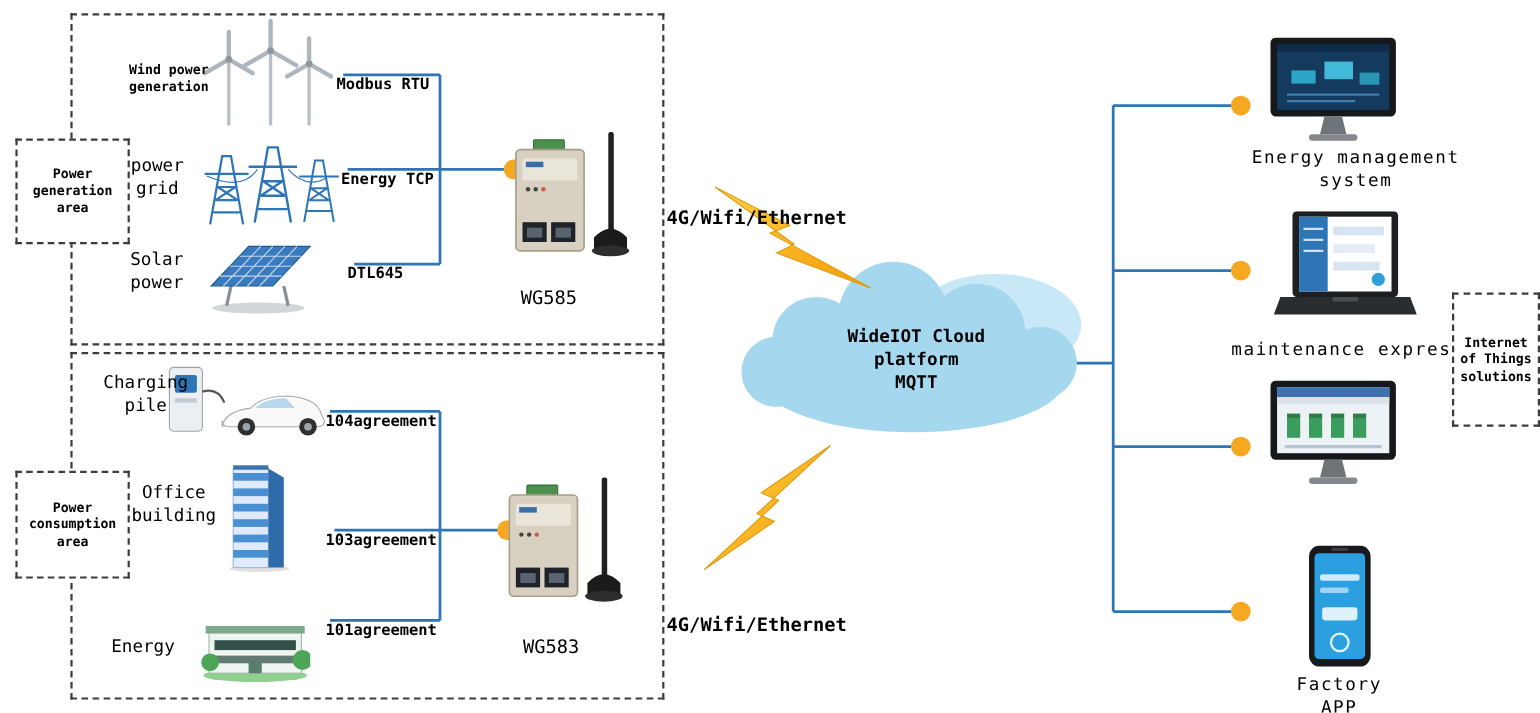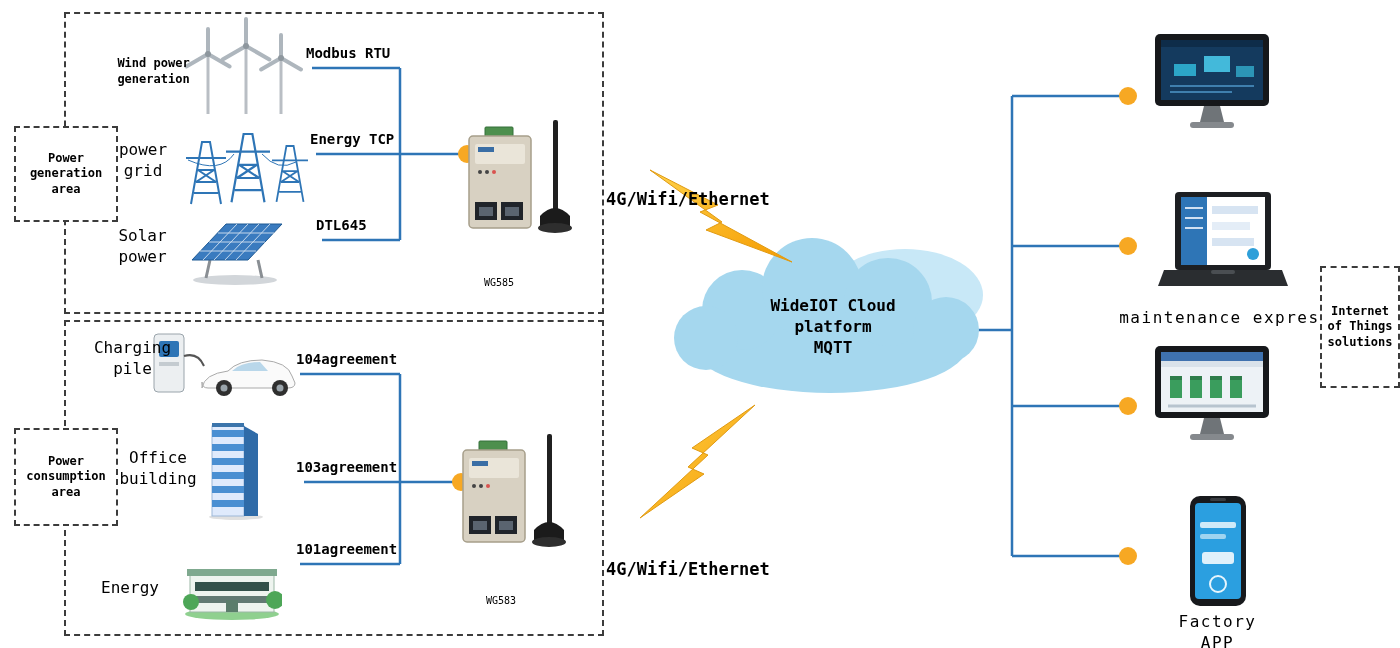--- a/index.html
+++ b/index.html
@@ -3,23 +3,23 @@
 <meta charset="utf-8">
 <style>
   html,body{margin:0;padding:0;background:#fff;}
   .stage{position:relative;width:1400px;height:648px;background:#ffffff;overflow:hidden;
          font-family:"DejaVu Sans Mono","Liberation Mono",monospace;color:#000;}
   .wires{position:absolute;left:0;top:0;z-index:1;}
   .img{position:absolute;z-index:2;}
   .lbl{position:absolute;z-index:3;white-space:pre-line;text-align:center;line-height:1.3;color:#000;}
   .lbl-sm{font-size:12px;font-weight:bold;}
   .lbl-md{font-size:16px;}
-  .lbl-proto{font-size:14px;font-weight:bold;}
+  .lbl-proto{font-size:14px;font-weight:bold;margin-top:24px;}
   .lbl-big{font-size:17px;font-weight:bold;margin-top:48px;}
-  .lbl-dev{font-size:10px;margin-top:16px;}
+  .lbl-dev{font-size:17px;}
   .lbl-app{font-size:16px;letter-spacing:1.5px;}
   .bigbox{position:absolute;border:2px dashed #3c3c3c;z-index:0;}
   .areabox{position:absolute;border:2px dashed #3c3c3c;background:#fff;z-index:4;
            display:flex;align-items:center;justify-content:center;}
   .areabox .lbl{position:static;}
   .cloudlbl{font-size:16px;font-weight:bold;z-index:3;}
 </style>
 </head>
 <body>
 
@@ -176,21 +176,21 @@
       <path d="M52,62 q2,-14 26,-17 q10,-11 34,-11 q26,2 30,16 l3,7 q0,5 -7,5 l-80,0 q-6,0 -6,-6 z" fill="#fafafa" stroke="#aaa"></path>
       <path d="M82,45 q9,-9 28,-9 l8,9 z" fill="#b9d7ea"></path>
       <circle cx="74" cy="62" r="8" fill="#2f2f2f"></circle>
         <circle cx="74" cy="62" r="3.5" fill="#9aa4ab"></circle>
       <circle cx="130" cy="62" r="8" fill="#2f2f2f"></circle>
         <circle cx="130" cy="62" r="3.5" fill="#9aa4ab"></circle>
     </svg>
   </div>
   <div class="lbl lbl-proto" style="left:296px;top:350px;">104agreement</div>
 
-  <div class="lbl lbl-md" style="left:108px;top:448px;width:100px;">Office
+  <div class="lbl lbl-md" style="left:108px;top:438px;width:100px;">Office
 building</div>
   <div class="img" style="left:200px;top:416px;">
     <svg width="70" height="105" viewBox="0 0 70 105">
       <ellipse cx="36" cy="101" rx="27" ry="3" fill="#e0e0e0"></ellipse>
       <rect x="12" y="10" width="32" height="90" fill="#dfeafc" stroke="#9db8d8"></rect>
       <g fill="#4a8fd2">
         <rect x="12" y="14" width="32" height="7"></rect>
           <rect x="12" y="28" width="32" height="7"></rect>
         <rect x="12" y="42" width="32" height="7"></rect>
           <rect x="12" y="56" width="32" height="7"></rect>
@@ -250,20 +250,22 @@
       <rect x="9" y="6" width="102" height="60" fill="#143a5e"></rect>
       <rect x="9" y="6" width="102" height="7" fill="#0e2c49"></rect>
       <rect x="22" y="30" width="22" height="12" fill="#2fb3d4" opacity="0.9"></rect>
       <rect x="52" y="22" width="26" height="16" fill="#48c8e8" opacity="0.9"></rect>
       <rect x="84" y="32" width="18" height="11" fill="#2fa0c0" opacity="0.9"></rect>
       <path d="M18,52 H102 M18,58 H80" stroke="#3f7fae" stroke-width="2"></path>
       <polygon points="52,72 68,72 72,88 48,88" fill="#6f7478"></polygon>
       <rect x="38" y="88" width="44" height="6" rx="3" fill="#85898d"></rect>
     </svg>
   </div>
+  <div class="lbl lbl-app" style="left:1125px;top:133px;width:215px;">Energy management
+system</div>
 
   <div class="img" style="left:1158px;top:192px;">
     <svg width="130" height="100" viewBox="0 0 130 100">
       <rect x="17" y="0" width="96" height="78" rx="4" fill="#1d1f22"></rect>
       <rect x="23" y="5" width="84" height="68" fill="#ffffff"></rect>
       <rect x="23" y="5" width="26" height="68" fill="#2e75b6"></rect>
       <path d="M27,16 H45 M27,26 H45 M27,36 H45" stroke="#cfe0f2" stroke-width="2"></path>
       <rect x="54" y="14" width="46" height="8" fill="#d7e4f2"></rect>
       <rect x="54" y="30" width="38" height="8" fill="#e4edf7"></rect>
       <rect x="54" y="46" width="42" height="8" fill="#d7e4f2"></rect>

